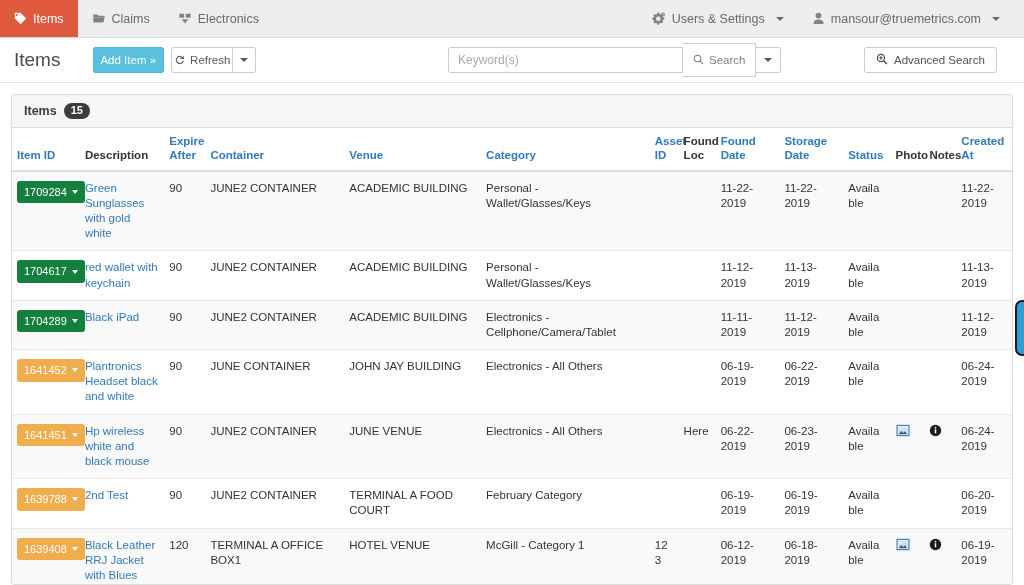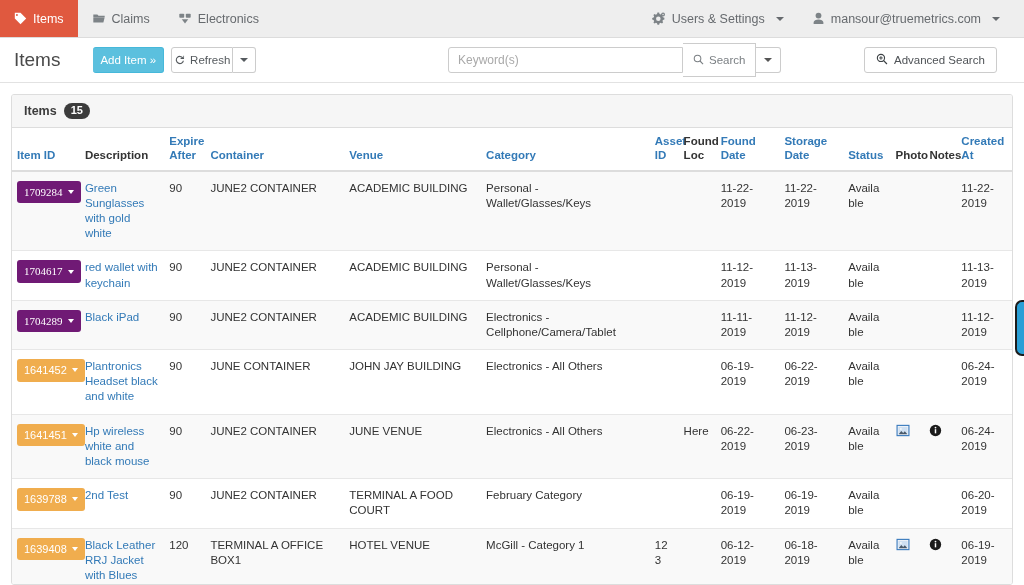--- a/index.html
+++ b/index.html
@@ -181,21 +181,21 @@
   table.items tbody tr:nth-child(odd) { background: #f9f9f9; }
   table.items tbody tr:nth-child(even) { background: #ffffff; }
 
   .id-badge {
     display: inline-flex; align-items: center; gap: 5px;
     color: #ffffff; font-size: 11px;
     border-radius: 3px; padding: 4px 7px;
     cursor: pointer;
     white-space: nowrap;
   }
-  .id-badge.green { background: #701a75; font-family: Liberation Serif, serif; }
+  .id-badge.green { background: #15803d; }
   .id-badge.orange { background: #f0ad4e; }
   a.cell-link { color: #337ab7; text-decoration: none; cursor: pointer; }
 
   .photo-ico { display: inline-block; cursor: pointer; }
   .note-ico { display: inline-block; cursor: pointer; }
 
   
   .edge-tab {
     position: absolute;
     right: 0; top: 300px;

